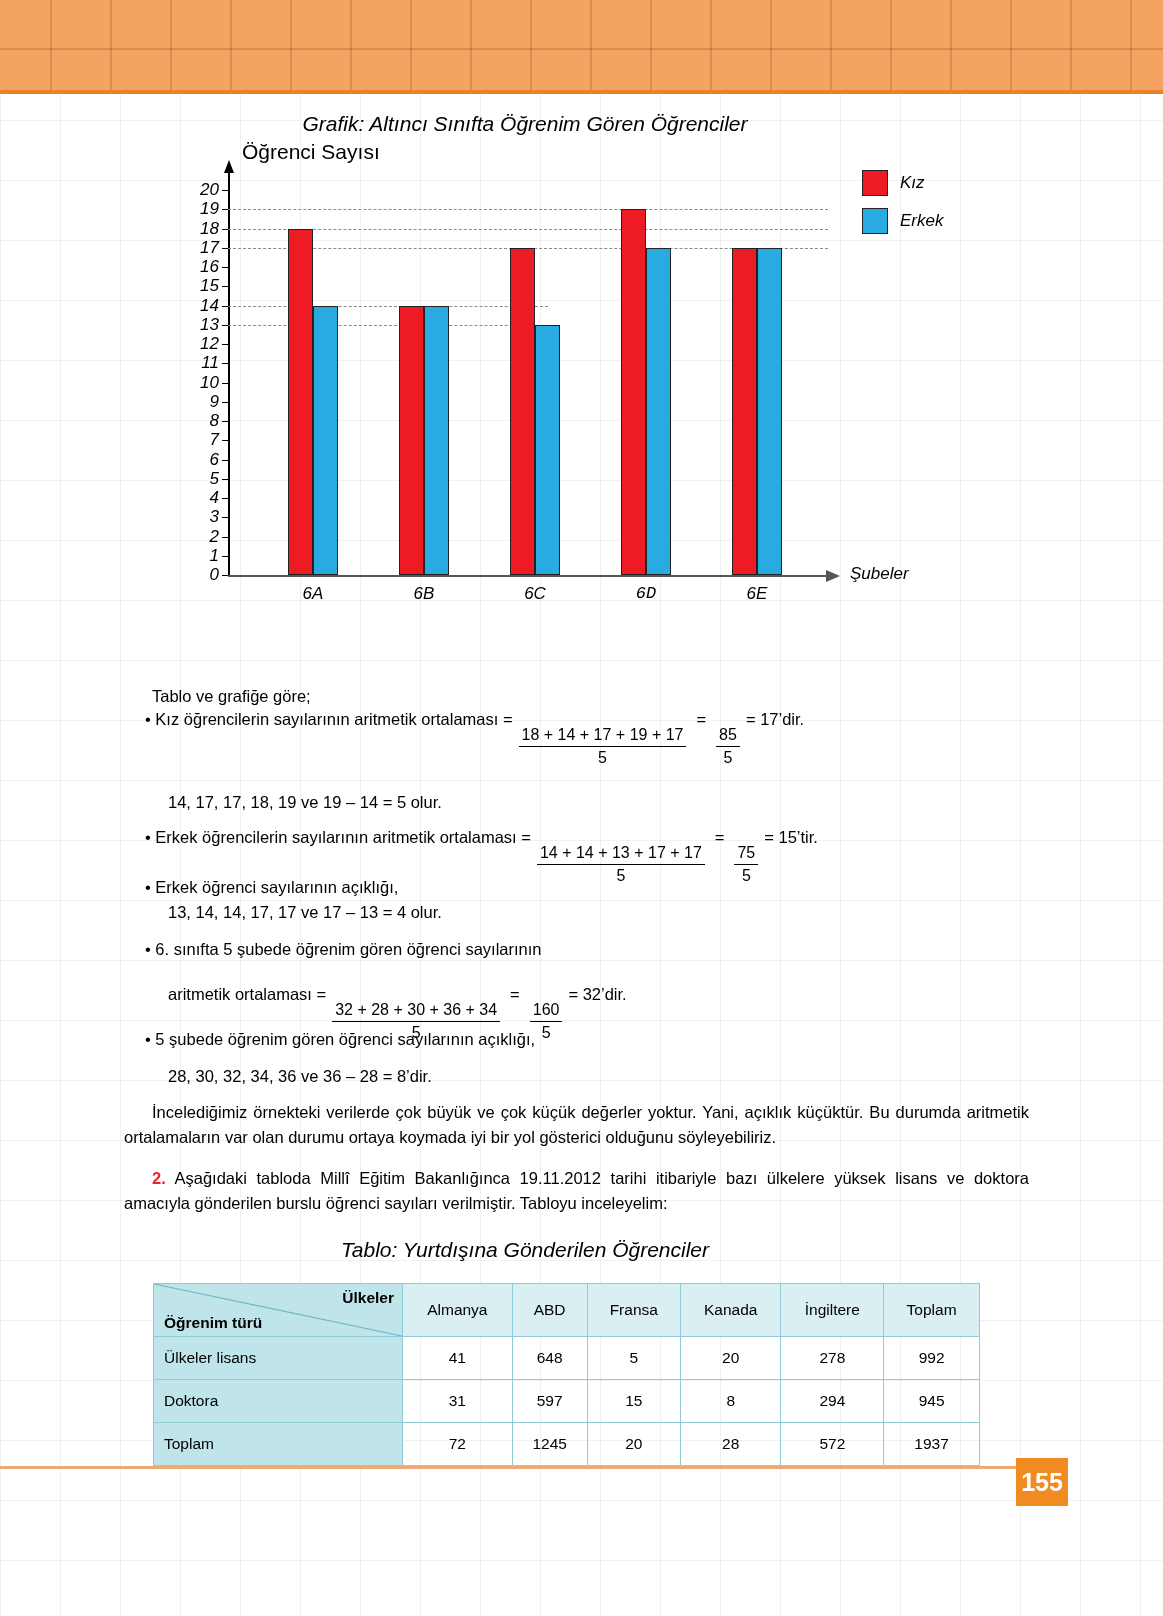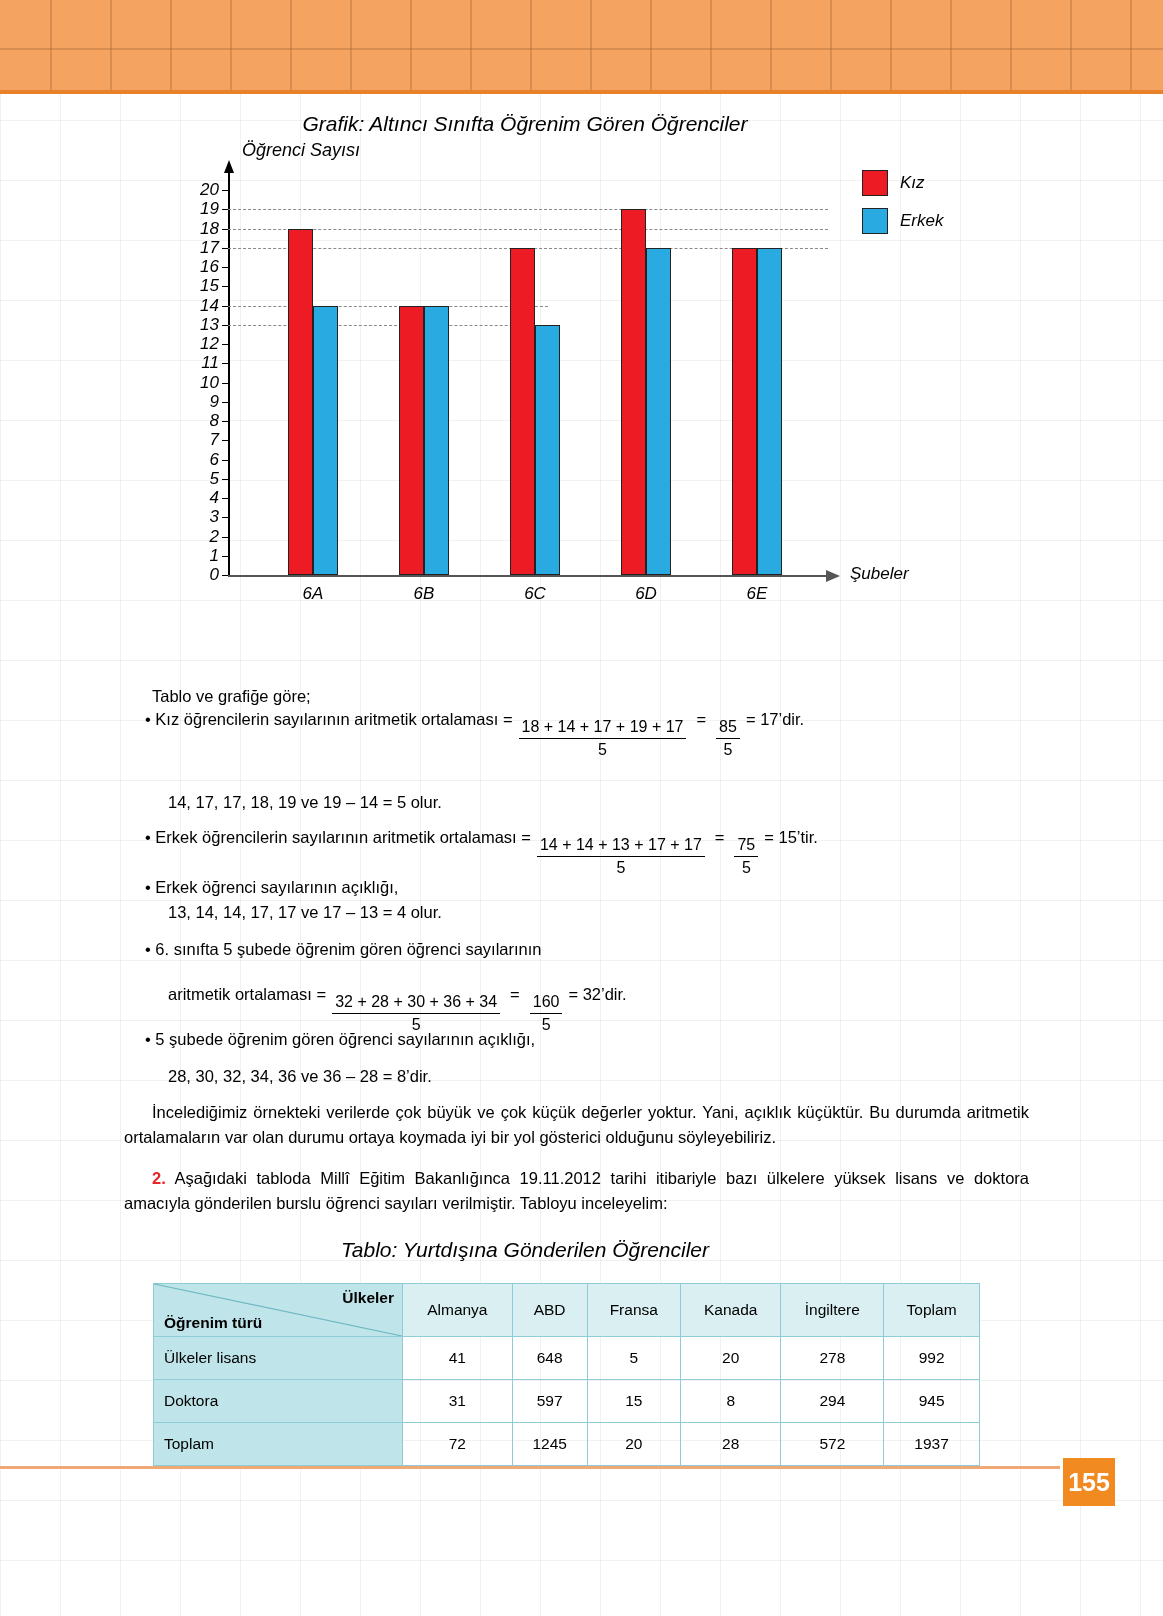--- a/index.html
+++ b/index.html
@@ -66,21 +66,21 @@
   .ylab{
     position:absolute;right:100%;margin-right:9px;
     font-style:italic;font-size:17px;white-space:nowrap;
     transform:translateY(-50%);text-align:right;width:32px;
   }
   .ytick{position:absolute;left:-6px;width:6px;height:1px;background:#000;}
   .gridline{
     position:absolute;left:0;height:0;border-top:1px dashed #8a8a8a;
   }
   .axis-name-y{
-    position:absolute;left:14px;top:-32px;font-style:italic;font-size:18px;white-space:nowrap;
+    position:absolute;left:14px;top:-32px;font-size:21px;white-space:nowrap;
   }
   .axis-name-x{
     position:absolute;left:622px;top:392px;font-style:italic;font-size:17px;white-space:nowrap;
   }
   .bar{position:absolute;bottom:2px;width:25px;box-sizing:border-box;border:1px solid #222;}
   .bar.kiz{background:#ED1C24;}
   .bar.erkek{background:#29ABE2;}
   .cat-label{
     position:absolute;top:412px;font-style:italic;font-size:17px;
     transform:translateX(-50%);white-space:nowrap;
@@ -98,21 +98,21 @@
     font-size:16.5px;line-height:1.52;text-align:justify;
   }
   .indent{text-indent:28px;}
   .bullet-row{
     position:absolute;left:145px;width:890px;font-size:16.5px;
     display:flex;align-items:flex-start;
   }
   .plain-row{position:absolute;left:168px;font-size:16.5px;}
   .frac{
     display:inline-flex;flex-direction:column;align-items:center;
-    vertical-align:middle;margin:8px 6px;line-height:1.15;
+    vertical-align:middle;margin:16px 6px;line-height:1.15;
   }
   .frac .num{font-size:16px;padding:0 3px;}
   .frac .bar-line{width:100%;height:1px;background:#000;margin:2px 0;}
   .frac .den{font-size:16px;}
   .eq{margin:0 4px;}
   .num2{color:#E8232A;font-weight:bold;}
 
   
   .table-title{
     position:absolute;left:0;top:1238px;width:1050px;text-align:center;
@@ -146,21 +146,21 @@
     position:absolute;left:10px;bottom:4px;font-weight:bold;font-size:15.5px;
   }
 
   
   #footer-rule{
     position:absolute;left:0;top:1466px;width:1060px;height:3px;background:#F0A875;z-index:6;
   }
   #page-num{
     position:absolute;left:1016px;top:1458px;width:52px;height:48px;
     background:#F18A21;color:#fff;font-weight:bold;font-size:25px;
-    display:flex;align-items:center;justify-content:center;z-index:7;margin-left:47px;
+    display:flex;align-items:center;justify-content:center;z-index:7;
   }
 </style>
 </head>
 <body>
 
 <div id="page-grid"></div>
 <div id="header-band">
     <div class="hgrid"></div>
   </div>
 <div id="header-rule"></div>
@@ -239,21 +239,21 @@
           <div class="bar erkek" style="left: 307px; height: 250.25px;"></div>
           <div class="bar kiz" style="left: 393px; height: 365.75px;"></div>
           <div class="bar erkek" style="left: 418px; height: 327.25px;"></div>
           <div class="bar kiz" style="left: 504px; height: 327.25px;"></div>
           <div class="bar erkek" style="left: 529px; height: 327.25px;"></div>
         </div>
       <div id="catlabels">
           <div class="cat-label" style="left: 85px;">6A</div>
           <div class="cat-label" style="left: 196px;">6B</div>
           <div class="cat-label" style="left: 307px;">6C</div>
-          <div class="cat-label" style="left: 418px;">6D</div>
+          <div class="cat-label" style="left: 418px; font-family: Liberation Mono, monospace;">6D</div>
           <div class="cat-label" style="left: 529px;">6E</div>
         </div>
     </div>
 
     <div class="legend">
       <div class="legend-row">
         <span class="legend-swatch kiz"></span>
         <span class="legend-text">Kız</span>
       </div>
       <div class="legend-row">

